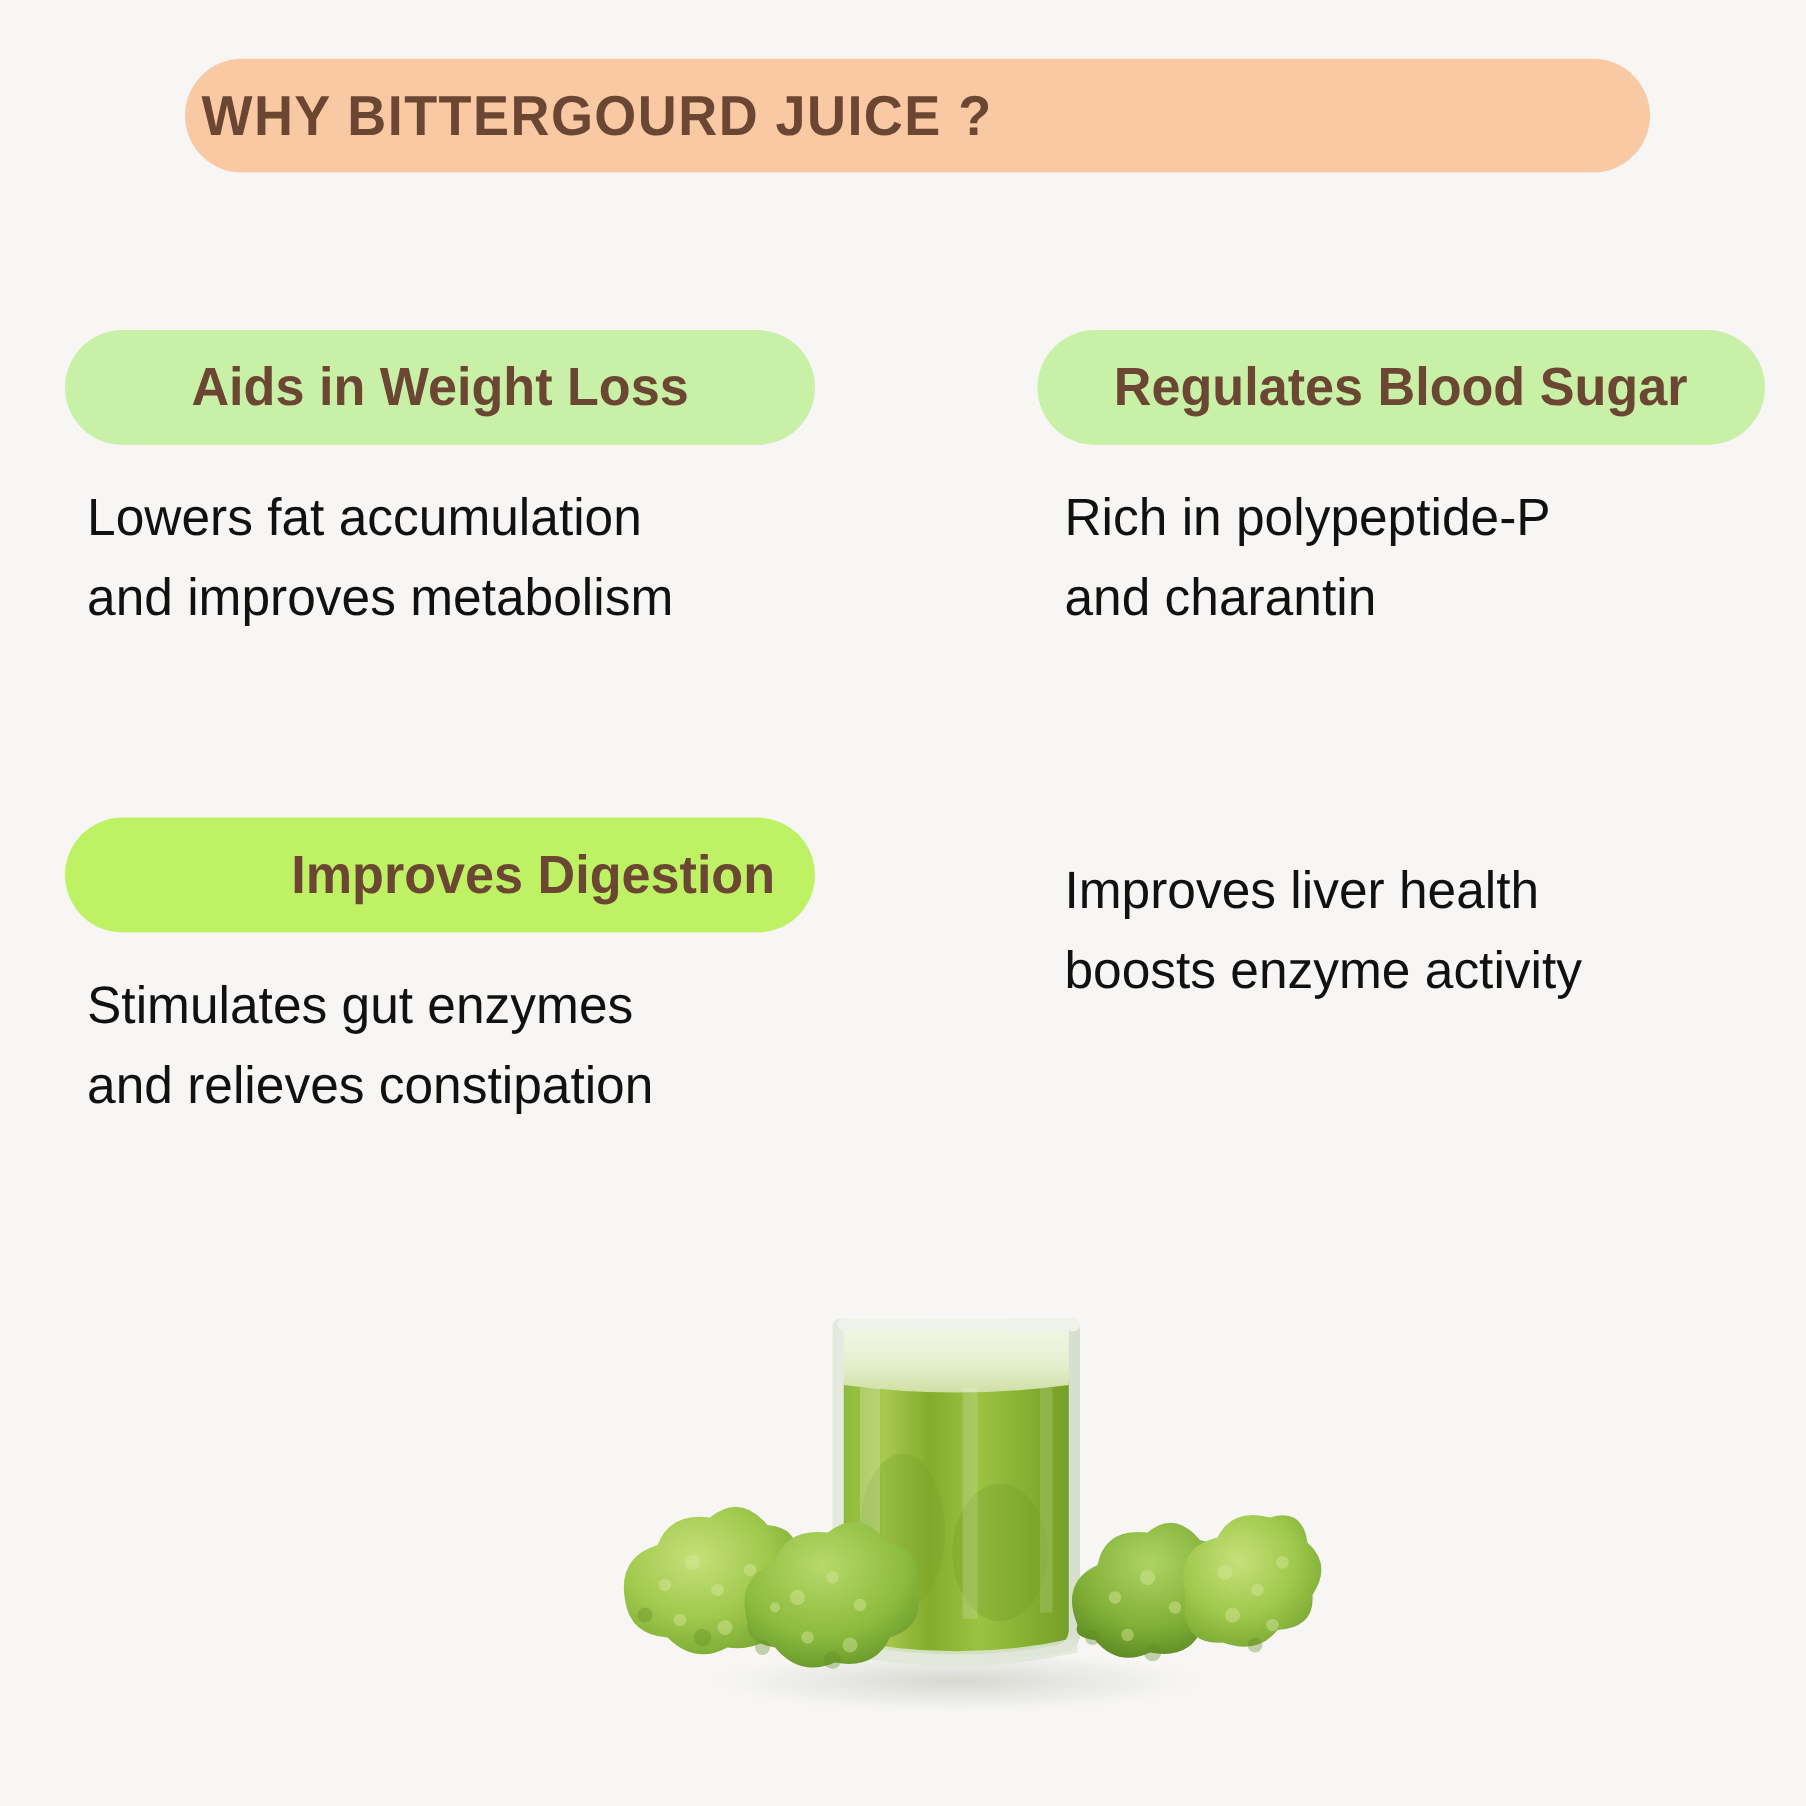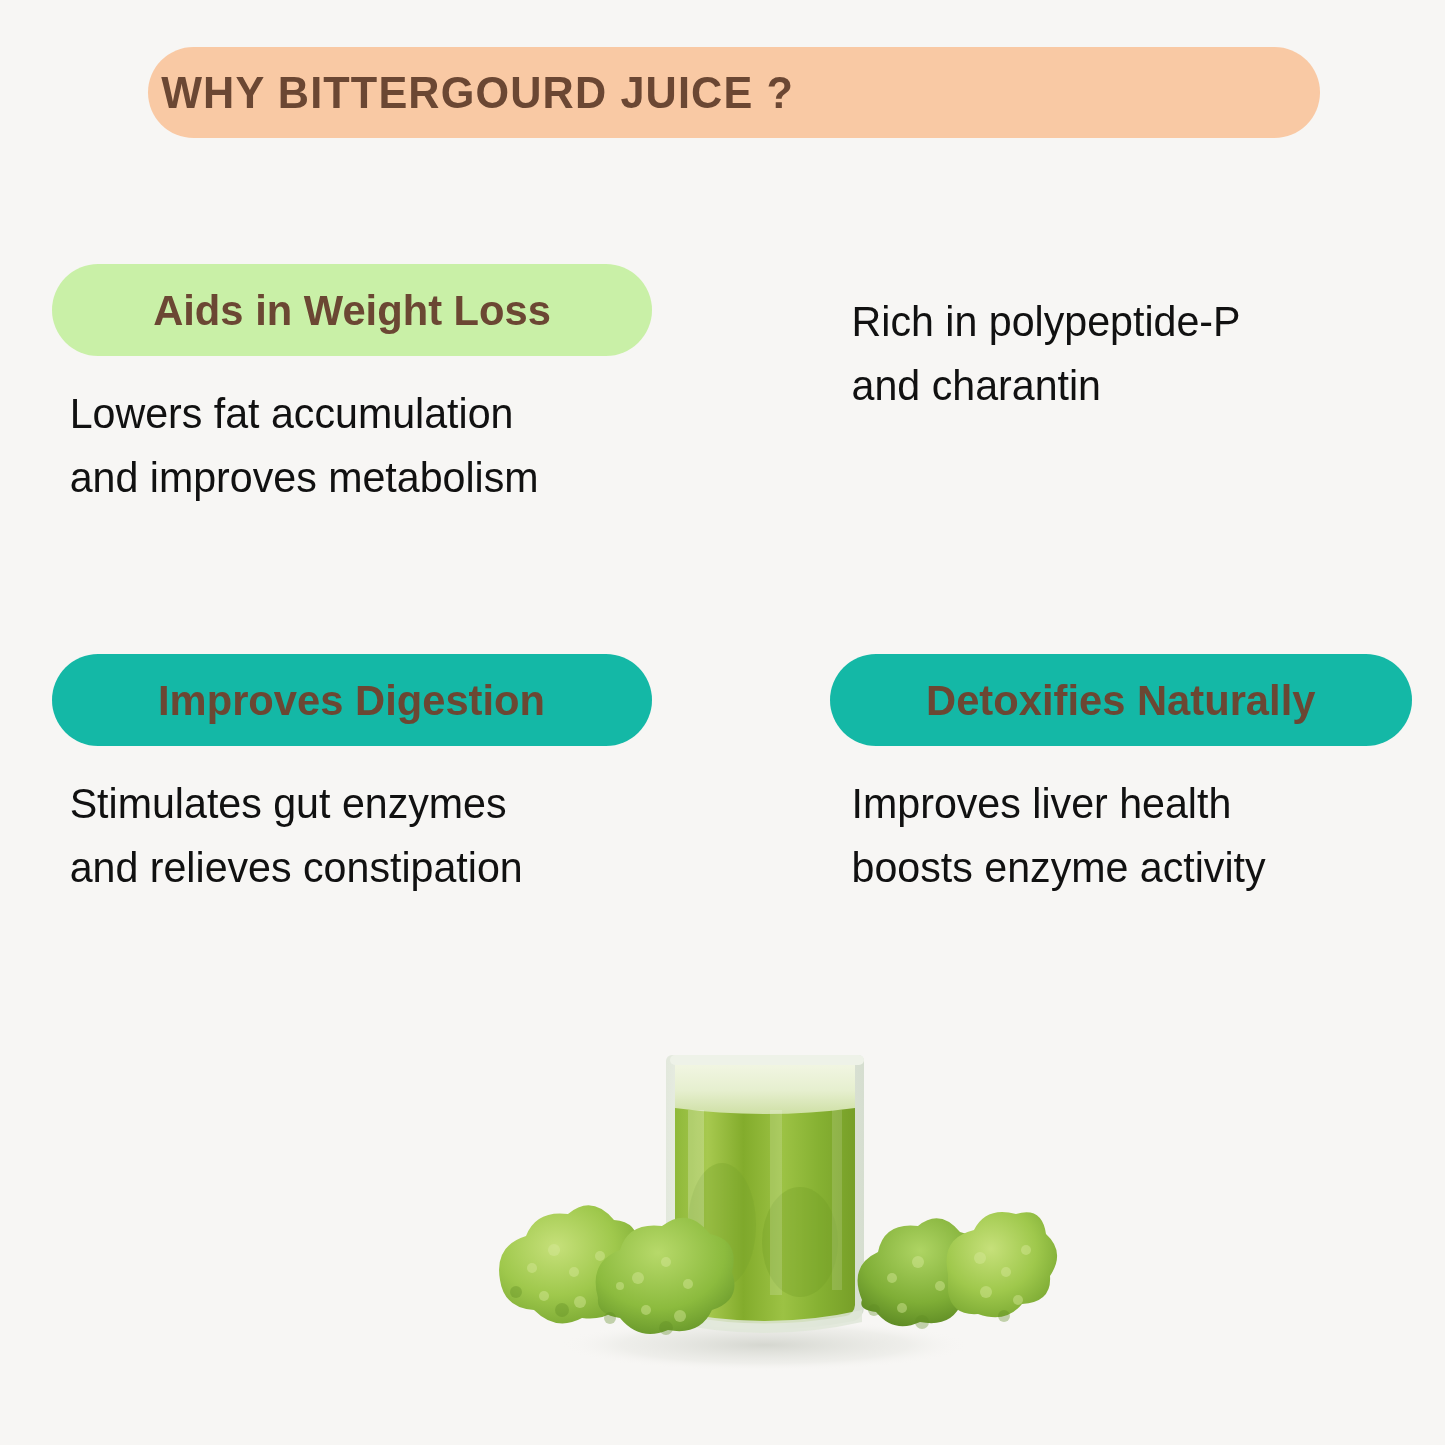--- a/index.html
+++ b/index.html
@@ -69,21 +69,21 @@
   .benefit-pill {
     height: 92px;
     border-radius: 46px;
     display: flex;
     align-items: center;
     justify-content: center;
     box-sizing: border-box;
     padding: 0 26px;
   }
   .benefit-pill.green  { background: #c9f0a7; }
-  .benefit-pill.orange { background: #14b8a6; }
+  .benefit-pill.orange { background: #bef264; justify-content: flex-end; }
 
   .benefit-title {
     font-family: "Liberation Sans Narrow", "Liberation Sans", sans-serif;
     font-weight: bold;
     font-size: 43px;
     color: #6b4733;
     white-space: nowrap;
     line-height: 1;
     transform: scaleX(0.97);
   }
@@ -127,40 +127,40 @@
 
       <div class="benefit col-left">
         <div class="benefit-pill green">
           <span class="benefit-title">Aids in Weight Loss</span>
         </div>
         <div class="benefit-desc">Lowers fat accumulation
 and improves metabolism</div>
       </div>
 
       <div class="benefit col-right">
+        <div class="benefit-pill green">
+          <span class="benefit-title">Regulates Blood Sugar</span>
+        </div>
         <div class="benefit-desc">Rich in polypeptide-P
 and charantin</div>
       </div>
 
     </div>
 
     <div class="benefit-row">
 
       <div class="benefit col-left">
         <div class="benefit-pill orange">
           <span class="benefit-title">Improves Digestion</span>
         </div>
         <div class="benefit-desc">Stimulates gut enzymes
 and relieves constipation</div>
       </div>
 
       <div class="benefit col-right">
-        <div class="benefit-pill orange">
-          <span class="benefit-title">Detoxifies Naturally</span>
-        </div>
         <div class="benefit-desc">Improves liver health
 boosts enzyme activity</div>
       </div>
 
     </div>
 
   </div>
 
   <div class="product-photo">
     <svg class="photo-svg" viewBox="0 0 590 400" xmlns="http://www.w3.org/2000/svg">

